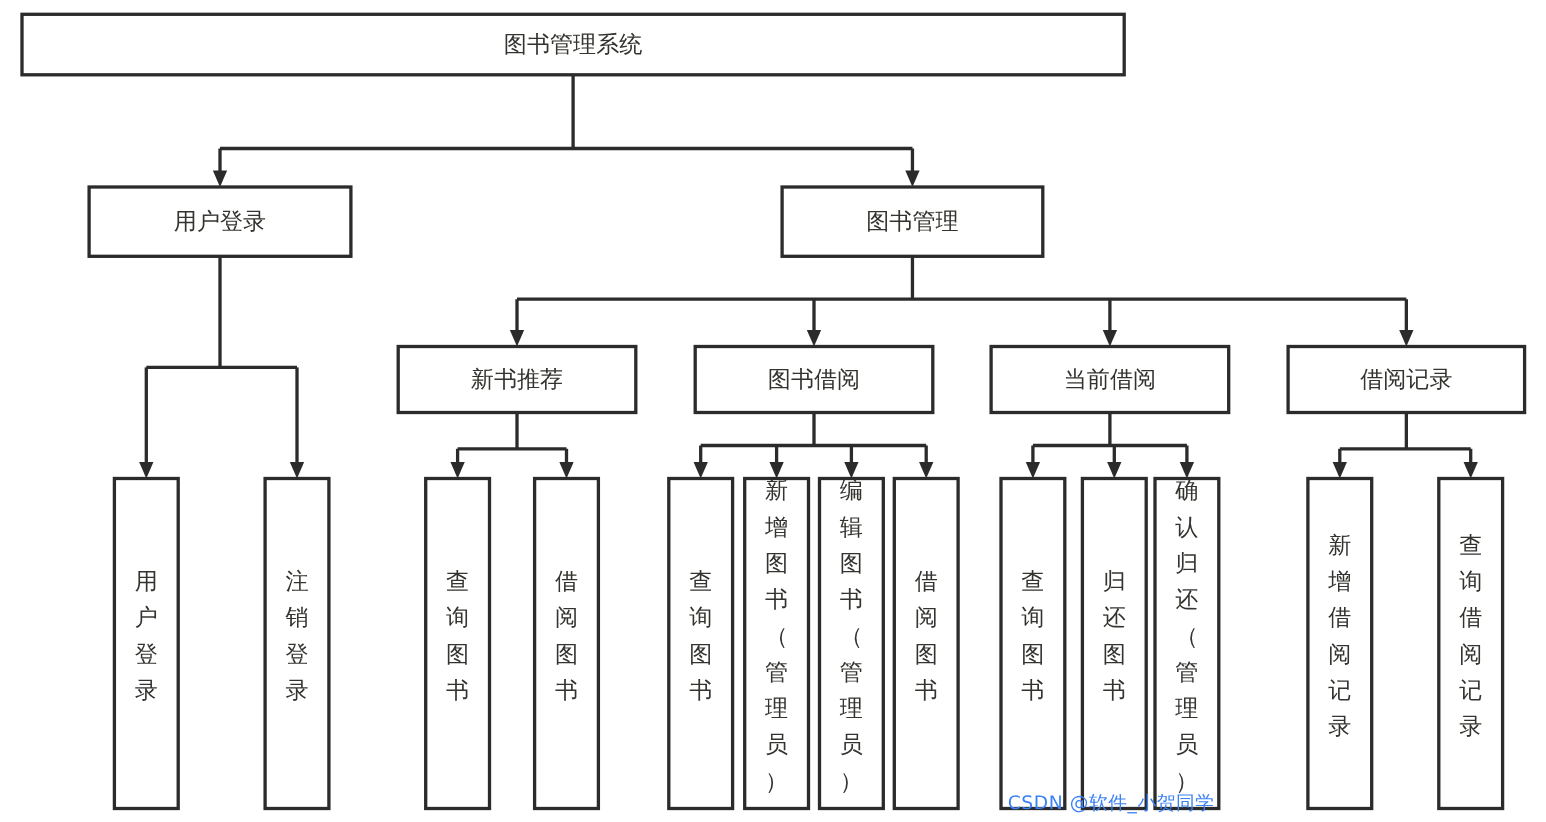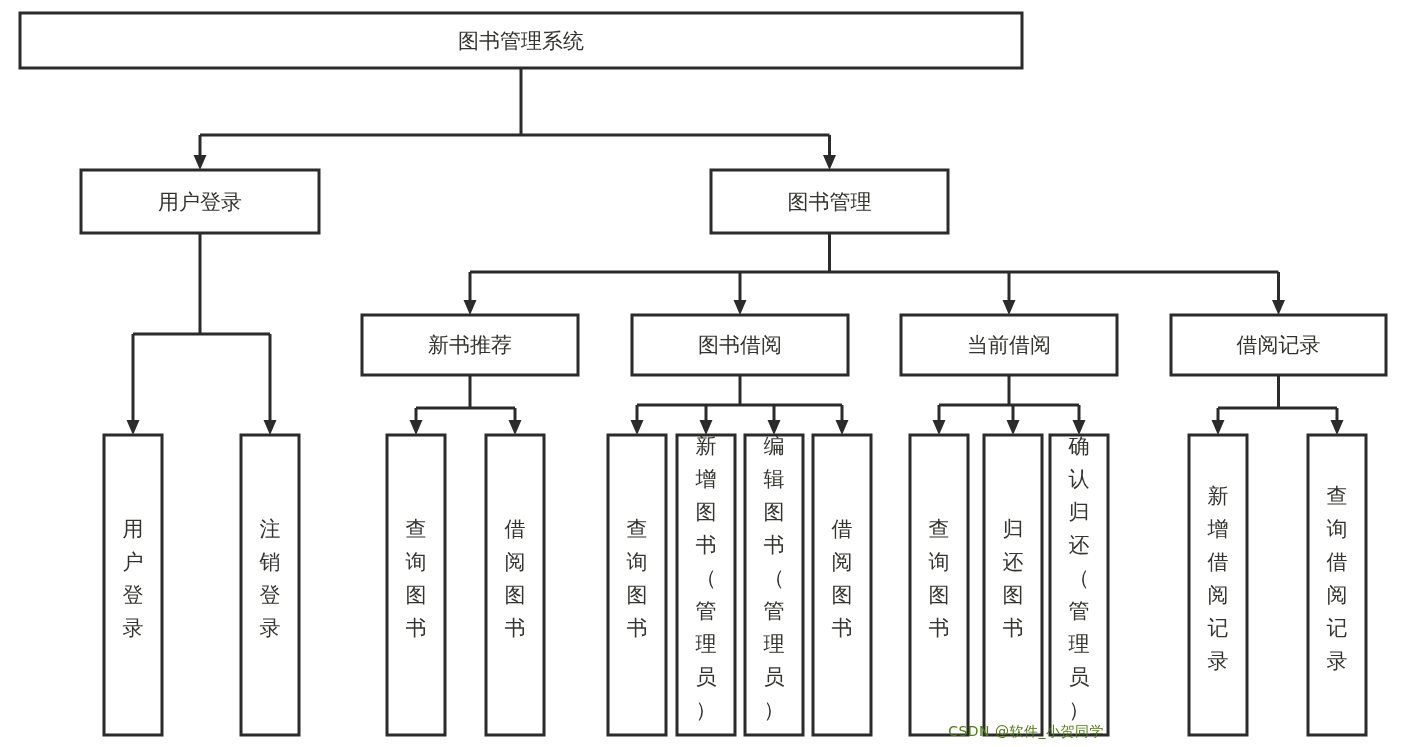--- a/index.html
+++ b/index.html
@@ -56,22 +56,22 @@
   .node-label-v {
     fill: #33332f;
     font-family: "DejaVu Sans", "Liberation Sans", sans-serif;
     font-size: 21px;
     text-anchor: middle;
   }
   .watermark {
     position: absolute;
     right: 8px;
     bottom: 6px;
-    color: #4d7c0f;
-    font-size: 14px;
+    color: #3b82f6;
+    font-size: 17px;
     font-family: "DejaVu Sans", "Liberation Sans", sans-serif;
     letter-spacing: 0.5px;
     white-space: nowrap;
     user-select: none;
   }
 </style>
 </head>
 <body>
 
 <div id="diagram-root">

